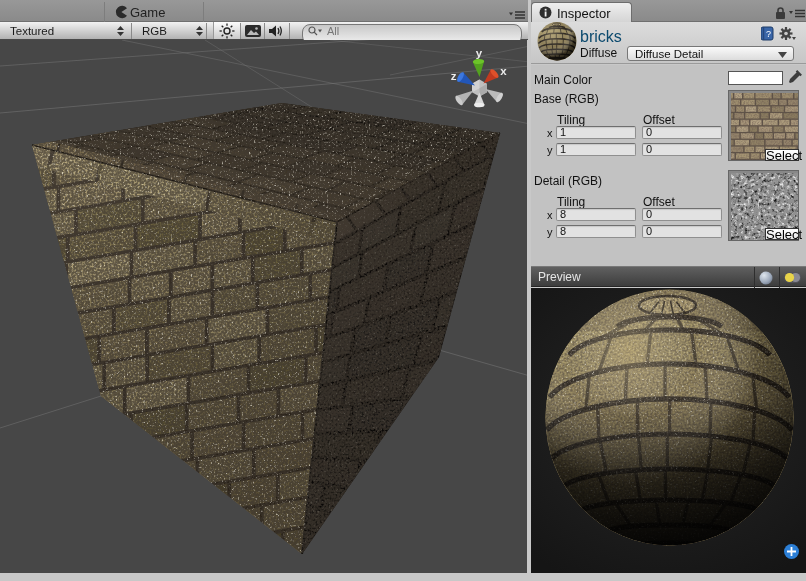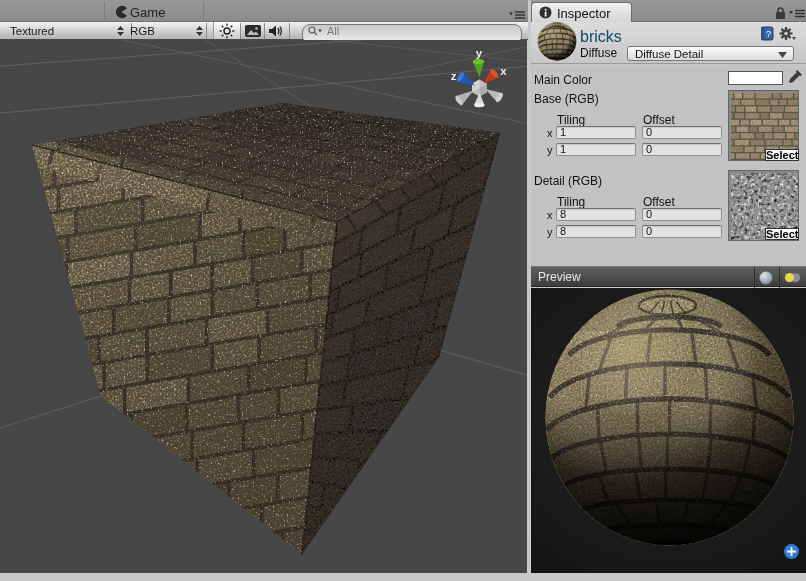--- a/index.html
+++ b/index.html
@@ -9,21 +9,21 @@
 #gametab { left:104px; top:2px; width:100px; height:20px; color:#222; font-size:13px; line-height:19px; border-right:1px solid #7d7d7d; border-left:1px solid #7d7d7d; }
 #ltools { left:0; top:22px; width:528px; height:18px; background:linear-gradient(#f2f2f2,#b2b2b2); border-bottom:1px solid #4a4a4a; font-size:11.5px; color:#1a1a1a;text-align:right; }
 .sep { position:absolute; top:1px; width:1px; height:16px; background:#8a8a8a; }
 #sceneview { left:0; top:40px; }
 #rtabs { left:531px; top:0; width:275px; height:22px; background:linear-gradient(#989898,#8a8a8a); border-bottom:1px solid #6f6f6f; }
 #insptab { left:531px; top:2px; width:101px; height:28px; background:linear-gradient(#efefef,#c9c9c9); border:1px solid #6d6d6d; border-bottom:none; border-radius:4px 4px 0 0; color:#111; font-size:13px; line-height:19px; }
 #ihead { left:531px; top:22px; width:275px; height:42px; background:linear-gradient(#dcdcdc,#c6c6c6); border-bottom:1px solid #9a9a9a; }
 #ibody { left:531px; top:65px; width:275px; height:201px; background:#c2c2c2; color:#111; font-size:12px; }
 .lbl { position:absolute; color:#111; font-size:12px; }
 .fld { position:absolute; height:13px; background:#e2e2e2; border:1px solid #8f8f8f; border-top-color:#6f6f6f; border-radius:2px; font-size:11px; color:#111; padding-left:3px; line-height:11px; box-shadow:inset 0 1px 1px rgba(0,0,0,0.12); }
-.selbtn { position:absolute; width:34px; height:12px; background:linear-gradient(#fff,#e8e8e8); border:1px solid #333; font-size:11px; font-weight:bold; color:#000; text-align:left; line-height:11px; }
+.selbtn { position:absolute; width:34px; height:12px; background:linear-gradient(#fff,#e8e8e8); border:1px solid #333; font-size:13px; font-weight:normal; color:#000; text-align:left; line-height:11px; }
 #pvhead { left:531px; top:266px; width:275px; height:21px; background:linear-gradient(#606060,#3d3d3d); border-top:1px solid #787878; border-bottom:1px solid #262626; color:#e5e5e5; font-weight:normal; font-size:12px; }
 #pvarea { left:531px; top:288px; width:275px; height:285px; background:radial-gradient(ellipse 75% 65% at 50% 45%, #232323 0%, #1d1d1d 55%, #151515 100%); }
 #shader { left:627px; top:46px; width:167px; height:15px; background:linear-gradient(#fafafa,#dcdcdc); border:1px solid #777; border-radius:3px; font-size:11.5px; color:#111; padding-left:7px; line-height:14px; position:absolute; }
 </style></head>
 <body>
 
 <div class="abs" id="ltabs"></div>
 <div class="abs" id="scenetab">
  <svg width="13" height="13" style="position:absolute;left:5px;top:3px" viewBox="0 0 13 13">
   <g stroke="#333" stroke-width="1.3">
@@ -49,21 +49,21 @@
       <line x1="7" y1="8" x2="17" y2="8"></line>
     </g>
   </svg>
 
 <div class="abs" id="ltools">
   <span style="position:absolute;left:10px;top:3px">Textured</span>
   <svg width="7" height="10" style="position:absolute;left:117px;top:4px">
       <path d="M3.5 0 L7 4 L0 4 Z M3.5 10 L0 6 L7 6 Z" fill="#333"></path>
     </svg>
   <div class="sep" style="left:131px"></div>
-  <span style="position:absolute;left:130px;top:3px">RGB</span>
+  <span style="position:absolute;left:142px;top:3px">RGB</span>
   <svg width="7" height="10" style="position:absolute;left:196px;top:4px">
       <path d="M3.5 0 L7 4 L0 4 Z M3.5 10 L0 6 L7 6 Z" fill="#333"></path>
     </svg>
   <div class="sep" style="left:206px"></div>
   <div style="position:absolute;left:213px;top:0;width:27px;height:17px;background:linear-gradient(#fdfdfd,#cacaca);border-left:1px solid #999"></div>
   <svg width="16" height="16" style="position:absolute;left:219px;top:1px" viewBox="0 0 16 16">
     <circle cx="8" cy="8" r="3" fill="none" stroke="#222" stroke-width="1.4"></circle>
     <g stroke="#222" stroke-width="1.3">
         <line x1="8" y1="0.5" x2="8" y2="2.8"></line>
         <line x1="8" y1="13.2" x2="8" y2="15.5"></line>

